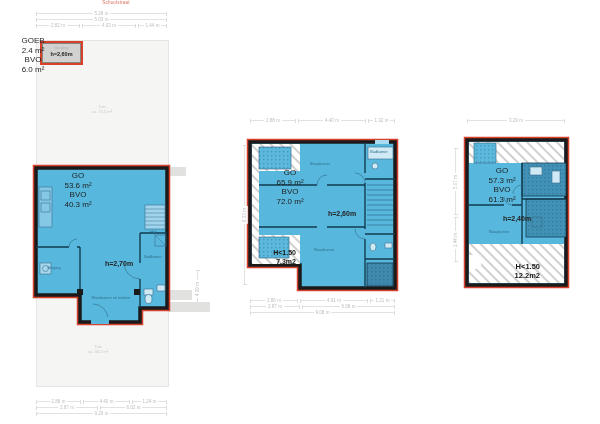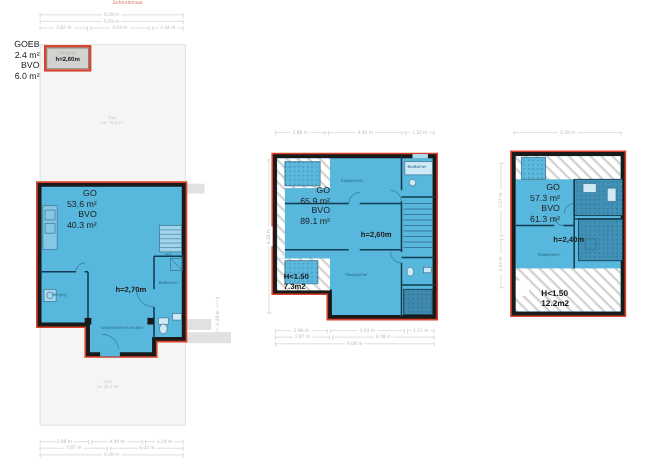--- a/index.html
+++ b/index.html
@@ -10,23 +10,23 @@
   .dim::before,.dim::after{content:"";position:absolute;top:-2px;width:1px;height:4px;background:#dcdcdb;}
   .dim::before{left:0;}.dim::after{right:0;}
   .dim .lb{position:absolute;left:50%;top:0;transform:translate(-50%,-55%);background:#fff;
            padding:0 2px;font-size:4.5px;line-height:1;color:#bdbdbc;white-space:nowrap;}
   .dimv{position:absolute;width:0;border-left:1px solid #e2e2e1;}
   .dimv::before,.dimv::after{content:"";position:absolute;left:-2px;width:4px;height:1px;background:#dcdcdb;}
   .dimv::before{top:0;}.dimv::after{bottom:0;}
   .dimv .lb{position:absolute;top:50%;left:0;transform:translate(-50%,-50%) rotate(-90deg);background:#fff;
            padding:0 2px;font-size:4.5px;line-height:1;color:#bdbdbc;white-space:nowrap;}
   
-  .area-label{position:absolute;text-align:right;font-size:8px;line-height:9.5px;color:#1f1f1f;}
+  .area-label{position:absolute;text-align:center;font-size:8px;line-height:9.5px;color:#1f1f1f;margin-left:15px;}
   .h-label{position:absolute;text-align:center;font-size:7px;font-weight:600;color:#222;}
-  .low-label{position:absolute;text-align:left;font-size:7px;line-height:8.5px;font-weight:600;color:#161616;}
+  .low-label{position:absolute;text-align:right;font-size:7px;line-height:8.5px;font-weight:600;color:#161616;}
   .room-label{position:absolute;text-align:center;font-size:3.8px;line-height:1.15;color:#2f6f8f;}
   .garden-label{position:absolute;text-align:center;font-size:4px;line-height:1.3;color:#c9c9c8;}
   .scale-note{position:absolute;text-align:center;font-size:4.5px;color:#d9705c;letter-spacing:.2px;}
   .plot{position:absolute;background:#f5f5f4;border:1px solid #e4e4e3;}
   .neighbor{position:absolute;background:#e1e1e0;}
   .shed{position:absolute;background:#d2d2d1;border:2px solid #d8402c;box-shadow:inset 0 0 0 1px #85857f;}
   .shed .nm{display:block;text-align:center;font-size:4px;color:#b3b3b1;margin-top:3px;line-height:1;}
   .shed .ht{display:block;text-align:center;font-size:5.5px;font-weight:700;color:#1c1c1c;margin-top:2px;line-height:1;}
   svg{position:absolute;overflow:visible;}
 </style>
@@ -209,21 +209,21 @@
       <path d="M70,46 A10,10 0 0 1 80,36"></path>
     </g>
 
     <rect x="128" y="1" width="14" height="4" fill="#aadcf1"></rect>
   </svg>
 
   <div class="area-label" style="left:250px;top:168px;width:50px;">
     <div>GO</div>
     <div>65.9 m²</div>
     <div>BVO</div>
-    <div>89.1 m²</div>
+    <div>72.0 m²</div>
   </div>
   <div class="h-label" style="left:316px;top:210px;width:52px;">h=2,60m</div>
   <div class="low-label" style="left:258px;top:249px;width:38px;">
     <div>H&lt;1.50</div>
     <div>7.3m2</div>
   </div>
   <div class="room-label" style="left:292px;top:162px;width:56px;">Slaapkamer</div>
   <div class="room-label" style="left:296px;top:248px;width:56px;">Slaapkamer</div>
   <div class="room-label" style="left:364px;top:150px;width:30px;">Badkamer</div>
 

